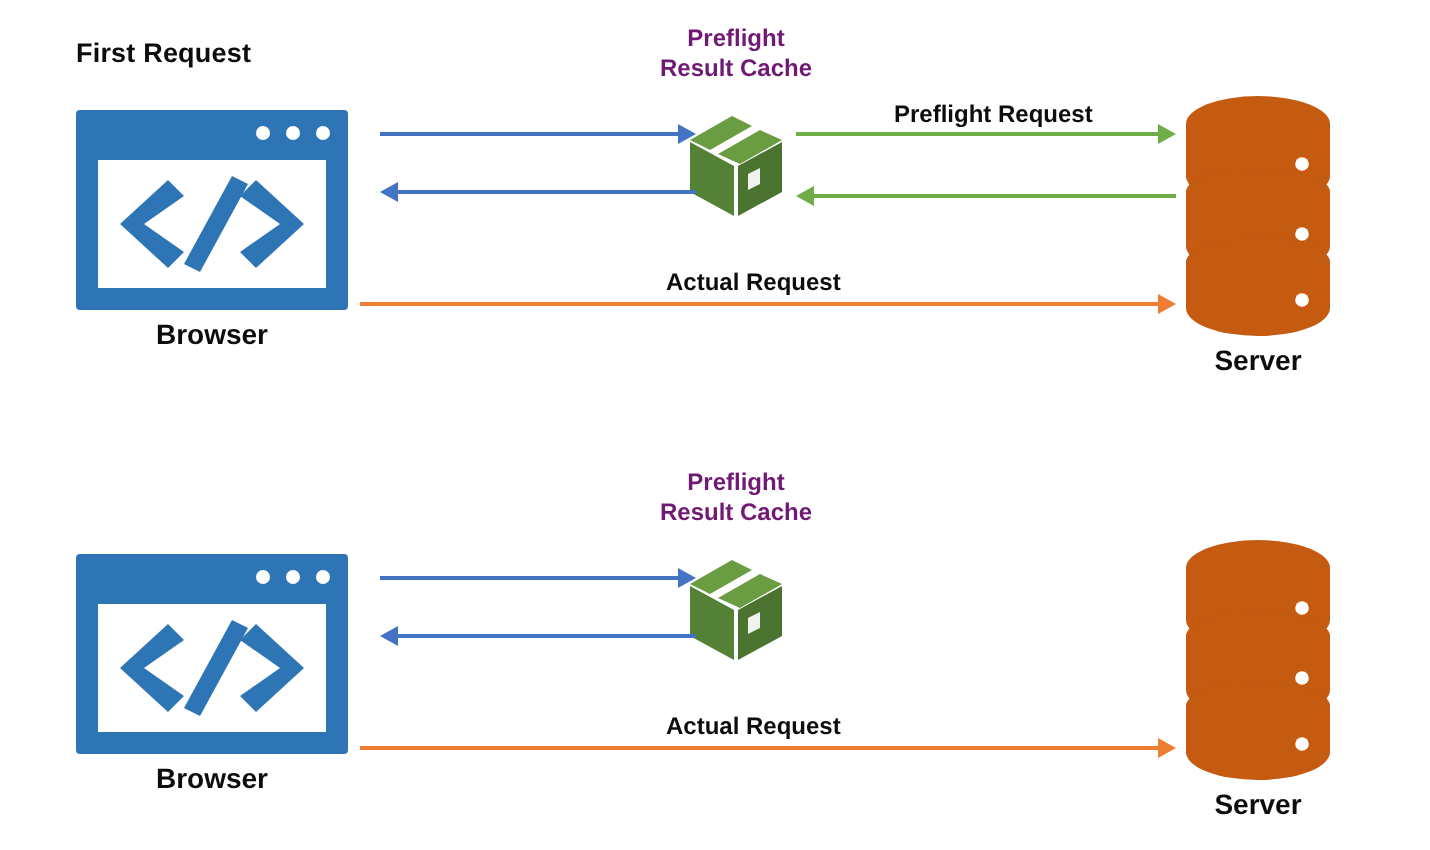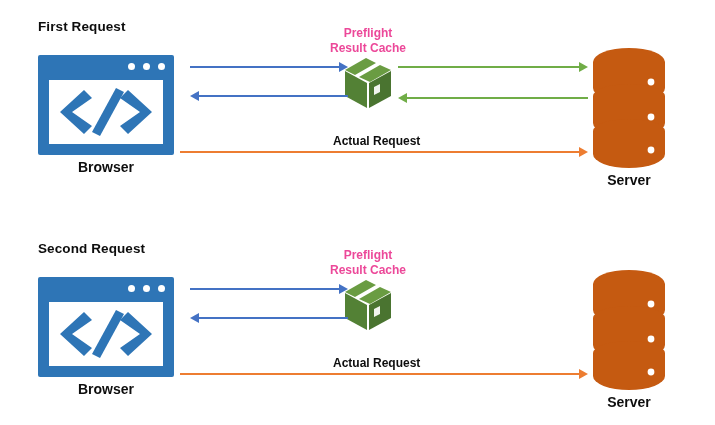--- a/index.html
+++ b/index.html
@@ -74,23 +74,22 @@
   }
 
   
   .cache-wrap { position: absolute; width: 120px; }
   .cache-caption {
     position: absolute;
     left: 0; right: 0;
     text-align: center;
     font-size: 12px;
     font-weight: bold;
-    color: #ec4899;
+    color: #701a75;
     line-height: 15px;
-    margin-top: 14px;
   }
   .cache-icon {
     position: absolute;
     width: 50px; height: 52px;
     left: 35px;
   }
 
   
   .server-wrap { position: absolute; width: 110px; }
   .server-icon {
@@ -193,37 +192,37 @@
 
   <div class="arrow right" style="left:190px; top:61px; width:158px;">
     <div class="shaft" style="background:#4472c4;"></div>
     <div class="head" style="border-left-color:#4472c4;"></div>
   </div>
   <div class="arrow left" style="left:190px; top:90px; width:158px;">
     <div class="shaft" style="background:#4472c4;"></div>
     <div class="head" style="border-right-color:#4472c4;"></div>
   </div>
 
+  <div class="arrow-label" style="left:447px; top:50px;">Preflight Request</div>
   <div class="arrow right" style="left:398px; top:61px; width:190px;">
     <div class="shaft" style="background:#70ad47;"></div>
     <div class="head" style="border-left-color:#70ad47;"></div>
   </div>
 
   <div class="arrow left" style="left:398px; top:92px; width:190px;">
     <div class="shaft" style="background:#70ad47;"></div>
     <div class="head" style="border-right-color:#70ad47;"></div>
   </div>
 
   <div class="arrow-label" style="left:333px; top:134px;">Actual Request</div>
   <div class="arrow right" style="left:180px; top:146px; width:408px;">
     <div class="shaft" style="background:#ed7d31;"></div>
     <div class="head" style="border-left-color:#ed7d31;"></div>
   </div>
 
-  <div class="section-title" style="left:38px; top:241px;">Second Request</div>
 
   <div class="browser-wrap" style="left:38px; top:277px;">
     <div class="browser-icon">
       <div class="browser-dots">
         <i></i>
         <i></i>
         <i></i>
       </div>
       <div class="browser-screen">
         <svg width="104" height="52" viewBox="0 0 104 52">

